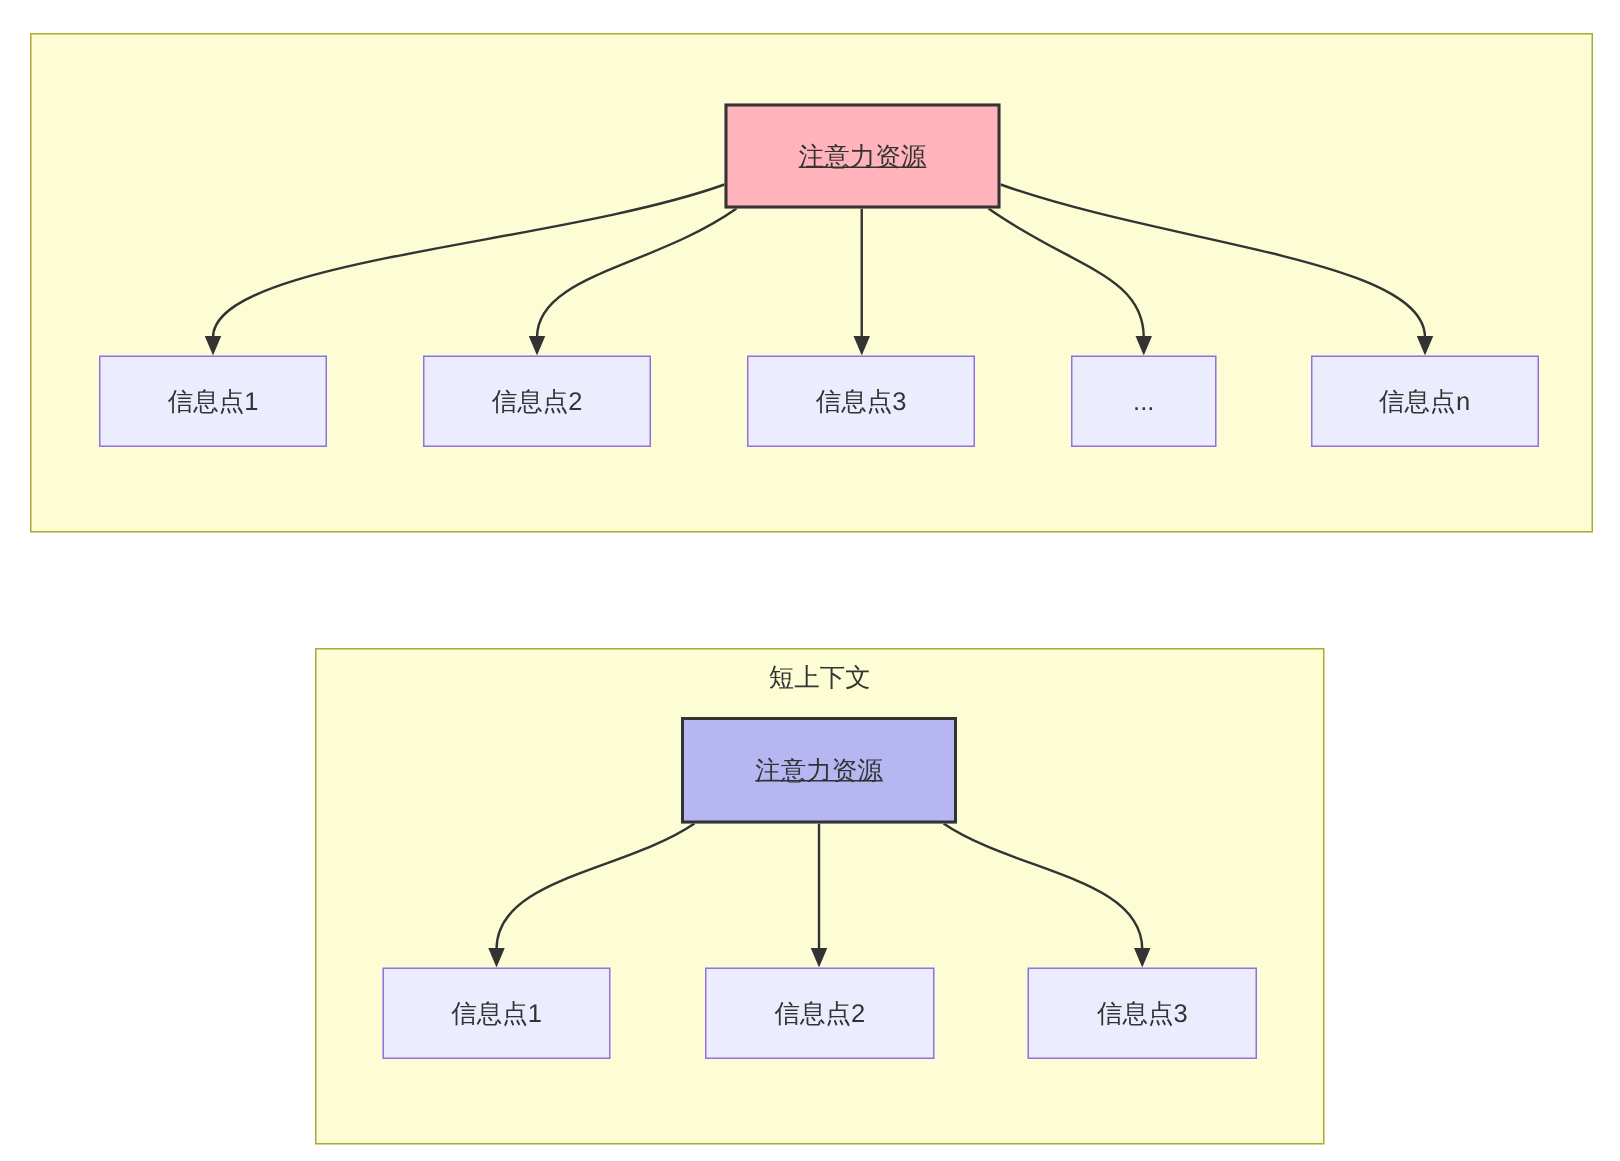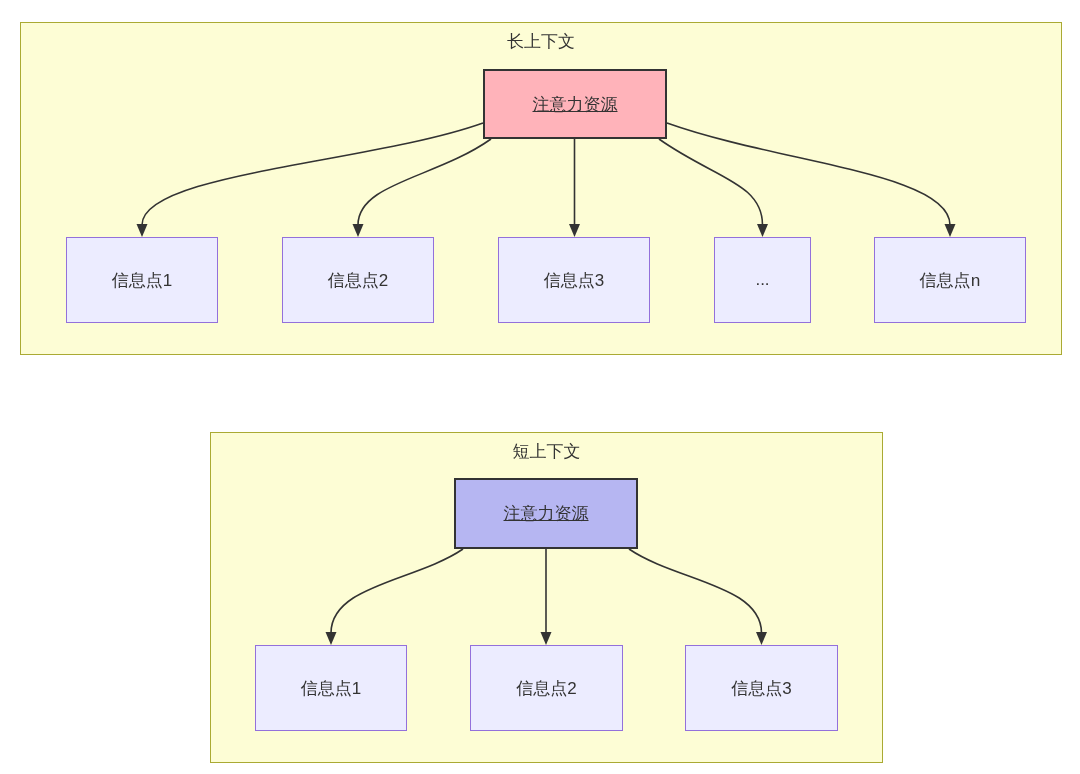--- a/index.html
+++ b/index.html
@@ -59,32 +59,31 @@
     border: 2px solid var(--attention-border, #333333);
     height: 70px;
     width: 184px;
     text-decoration: underline;
   }
   .node.attention-long { background: var(--attention-long-fill, #ffb3ba); }
   .node.attention-short { background: var(--attention-short-fill, #b6b6f2); }
   .node.info {
     background: var(--node-fill, #ececff);
     border: 1.5px solid var(--node-border, #9370db);
-    height: 86px;
+    height: 61px;
     text-align: right;
   }
 </style>
 </head>
 <body>
 
 <div id="canvas">
 
   <div class="cluster" style="left:20px; top:22px; width:1042px; height:333px;">
 
-    <div class="cluster-title">长上下文</div>
 
     <svg class="edges" width="1042" height="333" viewBox="0 0 1042 333">
       <path d="M 462 100 C 350 140, 121 150, 121 202"></path>
       <path d="M 470 116 C 415 155, 337 160, 337 202"></path>
       <path d="M 553.5 116 L 553.5 202"></path>
       <path d="M 638 116 C 693 155, 741.5 160, 741.5 202"></path>
       <path d="M 646 100 C 758 140, 929 150, 929 202"></path>
       <polygon points="115.5,201 126.5,201 121,214"></polygon>
       <polygon points="331.5,201 342.5,201 337,214"></polygon>
       <polygon points="548,201 559,201 553.5,214"></polygon>

